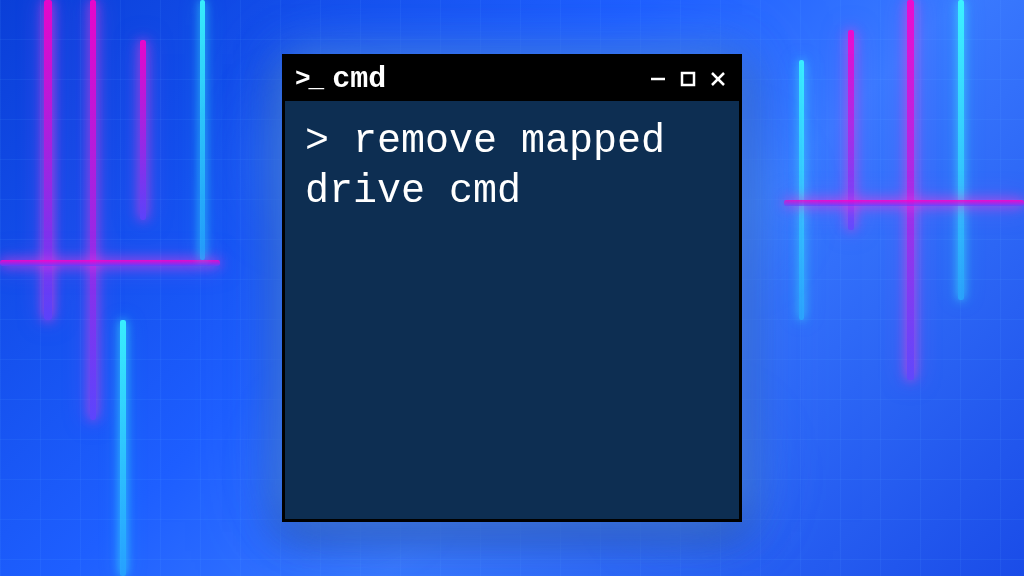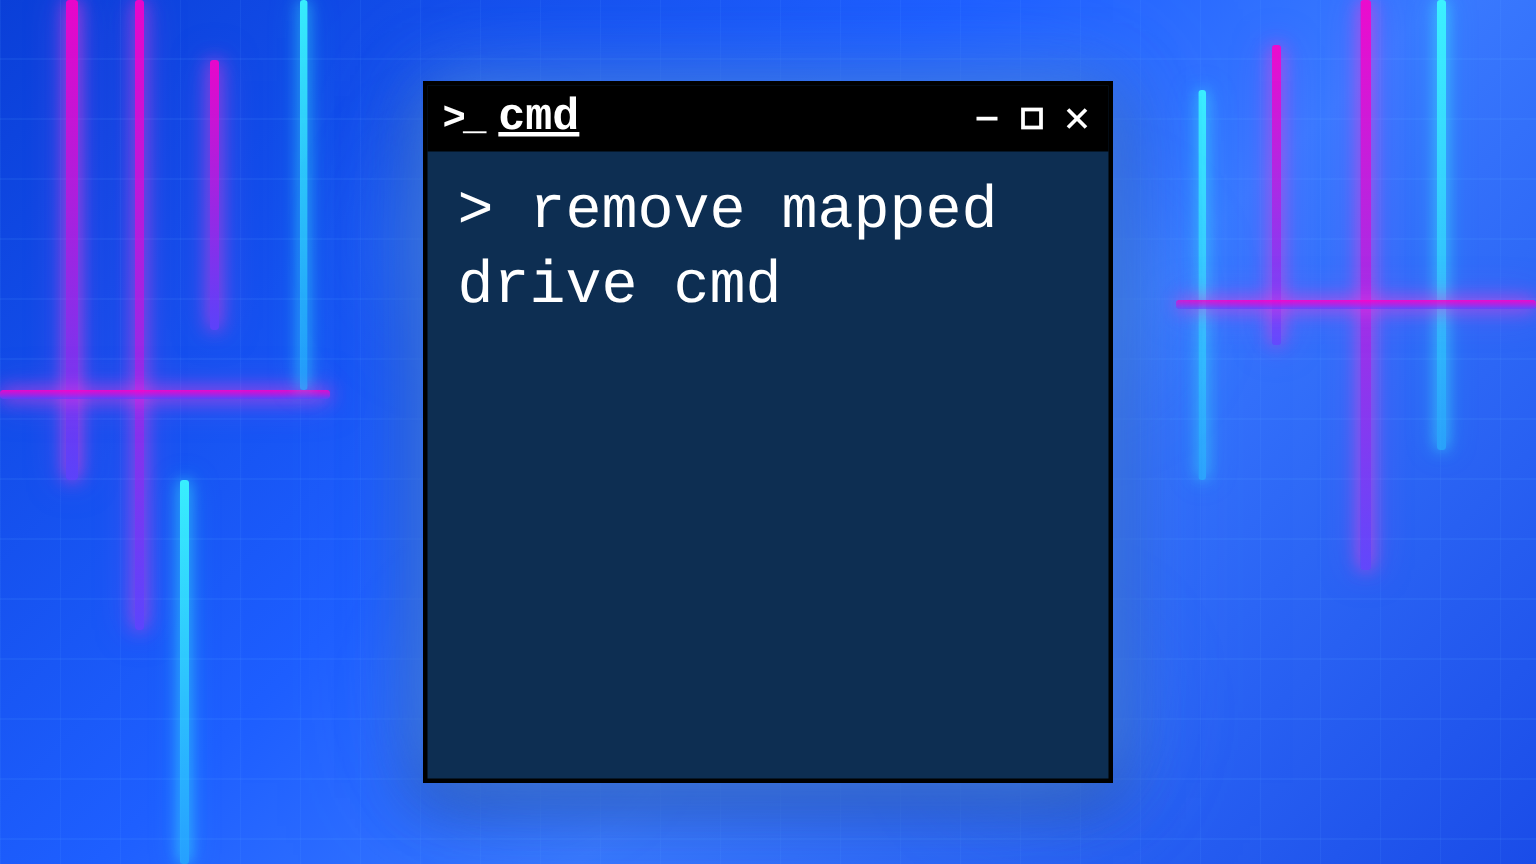--- a/index.html
+++ b/index.html
@@ -66,21 +66,20 @@
     .titlebar-icon {
       font-size: 26px;
       font-weight: bold;
       margin-right: 10px;
       letter-spacing: -2px;
     }
     .titlebar-title {
       font-size: 30px;
       font-weight: bold;
       flex: 1;
-      text-decoration: underline;
     }
     .window-controls {
       display: flex;
       gap: 8px;
       align-items: center;
     }
     .win-btn {
       width: 22px;
       height: 22px;
       display: flex;

